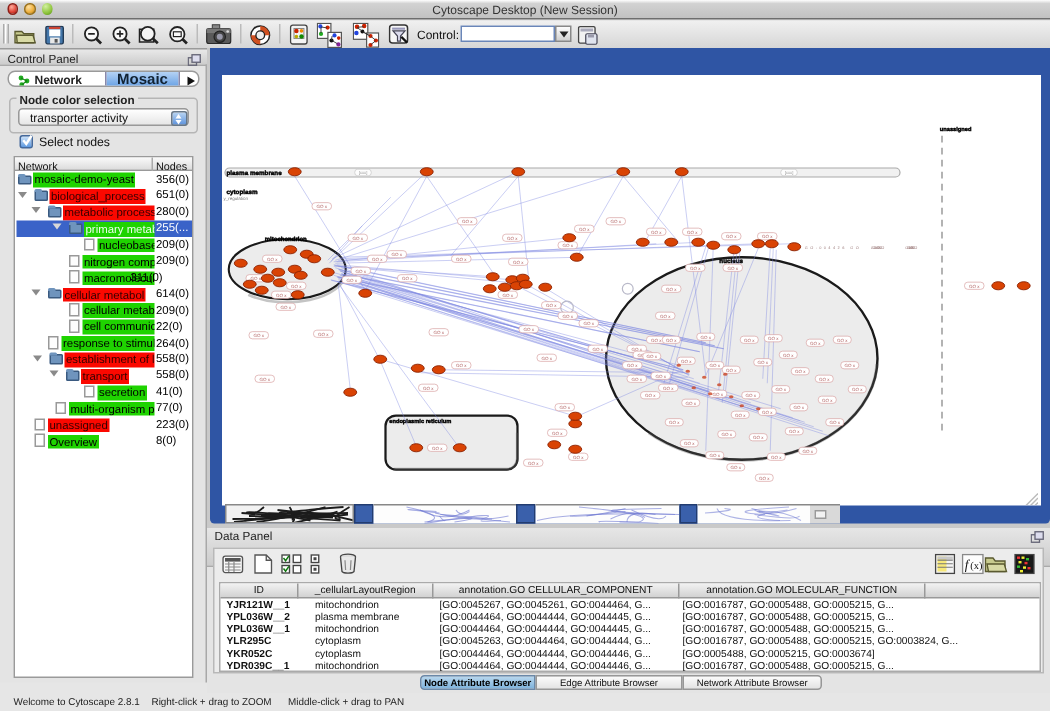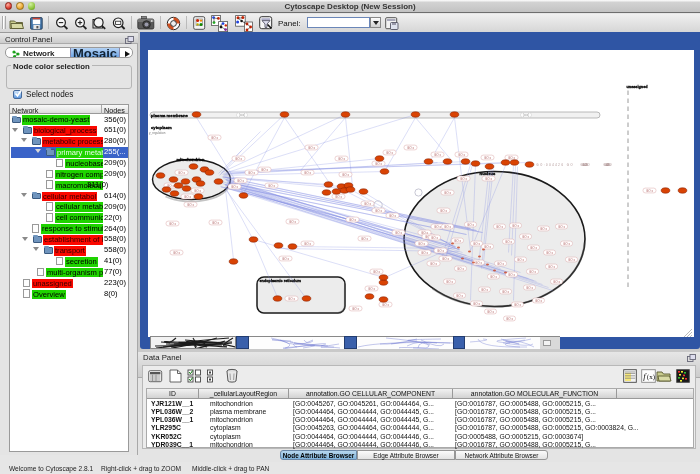--- a/index.html
+++ b/index.html
@@ -2,21 +2,21 @@
 <html><head><meta charset="utf-8"><style>
 * { margin:0; padding:0; box-sizing:border-box; }
 body { width:700px; height:474px; font-family:"Liberation Sans", sans-serif; background:#e6e6e6; overflow:hidden; position:relative; }
 .abs { position:absolute; }
 </style></head><body>
 
 <div class="abs" style="left:0;top:0;width:700px;height:13px;background:linear-gradient(#ffffff,#d2d2d2 20%,#c2c2c2);border-bottom:1px solid #6e6e6e">
   <span class="abs" style="left:4.5px;top:2px;width:7.5px;height:7.5px;border-radius:50%;background:radial-gradient(circle at 35% 28%, #ffb0a0,#e04538 60%,#9c2018);border:0.5px solid #8c2018"></span>
   <span class="abs" style="left:16px;top:2px;width:7.5px;height:7.5px;border-radius:50%;background:radial-gradient(circle at 35% 28%, #ffe0a0,#eeaf3c 60%,#aa7818);border:0.5px solid #9a7018"></span>
   <span class="abs" style="left:27.5px;top:2px;width:7.5px;height:7.5px;border-radius:50%;background:radial-gradient(circle at 35% 28%, #d2f0a0,#8ec43c 60%,#558a18"></span>
-  <div class="abs" style="left:0;top:2px;width:700px;text-align:center;font-size:8px;font-weight:bold;color:#333">Cytoscape Desktop (New Session)</div>
+  <div class="abs" style="left:0;top:2px;width:700px;text-align:center;font-size:8px;font-weight:normal;color:#333">Cytoscape Desktop (New Session)</div>
 </div>
 
 <div class="abs" style="left:0;top:14px;width:700px;height:19px;background:linear-gradient(#f0f0f0,#d6d6d6);border-bottom:1px solid #9a9a9a">
   <span class="abs" style="left:2px;top:2px;width:1px;height:13px;border-left:1px solid #aaa;border-right:1px solid #fff"></span>
   <span class="abs" style="left:4.5px;top:2px;width:1px;height:13px;border-left:1px solid #aaa"></span>
 
   <svg class="abs" style="left:9px;top:3px" width="15" height="13">
       <path d="M1 4 L1 11.5 L13.5 11.5 L13.5 5.5 L7 5.5 L5.5 4 Z" fill="#c8cb8e" stroke="#5a5a30" stroke-width="0.9"></path>
       <path d="M2 6.5 L13 6.5 L14.5 11.5 L2.5 11.5 Z" fill="#d8daa5" stroke="#5a5a30" stroke-width="0.9"></path>
     </svg>
@@ -111,21 +111,21 @@
       <line x1="15.2" y1="12.4" x2="12.4" y2="14.6" stroke="#333" stroke-width="0.6"></line>
       <line x1="6.8" y1="6.2" x2="11.6" y2="8.8" stroke="#333" stroke-width="0.7"></line>
     </svg>
 
   <svg class="abs" style="left:259px;top:2px" width="14" height="14">
       <rect x="0.7" y="0.7" width="12" height="12" rx="2" fill="#f6f6f6" stroke="#333" stroke-width="1"></rect>
       <rect x="2.4" y="2.4" width="8.6" height="1.4" fill="#99b"></rect>
       <path d="M3 4.6 L11 4.6 L8 8 L8 11.4 L6 11.4 L6 8 Z" fill="#dde" stroke="#445" stroke-width="0.8"></path>
       <line x1="8.5" y1="8.5" x2="12.5" y2="12.5" stroke="#111" stroke-width="1.6"></line>
     </svg>
-  <span class="abs" style="left:278px;top:5px;font-size:8px;color:#111">Panel:</span>
+  <span class="abs" style="left:278px;top:5px;font-size:8px;color:#111">Control:</span>
   <span class="abs" style="left:307px;top:3px;width:63px;height:11px;background:#fff;border:1.2px solid #6a86b8"></span>
   <span class="abs" style="left:370px;top:3px;width:11px;height:11px;background:linear-gradient(#fdfdfd,#cfcfcf);border:1px solid #888"></span>
   <span class="abs" style="left:372.5px;top:7px;width:0;height:0;border-left:3px solid transparent;border-right:3px solid transparent;border-top:4px solid #222"></span>
   <svg class="abs" style="left:385px;top:2px" width="14" height="14">
       <rect x="0.7" y="1.7" width="11" height="11" rx="1" fill="#f2f2f2" stroke="#444" stroke-width="0.9"></rect>
       <rect x="2" y="3" width="8.4" height="2" fill="#aab"></rect>
       <rect x="5.5" y="6.5" width="7.5" height="7" rx="1" fill="#dfe3ee" stroke="#445" stroke-width="0.8"></rect>
       <rect x="7" y="7" width="4" height="2" fill="#99a"></rect>
     </svg>
 </div>
@@ -141,26 +141,32 @@
 
   <div class="abs" style="left:5px;top:13px;width:128px;height:11px;background:#fff;border:1px solid #9a9a9a;border-radius:5px;overflow:hidden">
     <svg class="abs" style="left:6px;top:2px" width="8" height="8">
         <circle cx="2" cy="2" r="1.6" fill="#2a2"></circle>
         <circle cx="6" cy="4" r="1.6" fill="#2a2"></circle>
         <circle cx="2.5" cy="6.5" r="1.6" fill="#2a2"></circle>
         <line x1="2" y1="2" x2="6" y2="4" stroke="#181" stroke-width="0.7"></line>
         <line x1="6" y1="4" x2="2.5" y2="6.5" stroke="#181" stroke-width="0.7"></line>
       </svg>
     <span class="abs" style="left:17px;top:1px;font-size:8px;font-weight:bold;color:#222">Network</span>
-    <span class="abs" style="left:64px;top:0;width:50px;height:11px;background:linear-gradient(#b4d2f4,#5f9be2);border-left:1px solid #88a;border-right:1px solid #88a;text-align:center;font-size:13px;font-weight:bold;color:#123;line-height:11px">Mosaic</span>
+    <span class="abs" style="left:64px;top:0;width:50px;height:11px;background:linear-gradient(#b4d2f4,#5f9be2);border-left:1px solid #88a;border-right:1px solid #88a;text-align:center;font-size:10px;font-weight:bold;color:#123;line-height:11px">Mosaic</span>
     <span class="abs" style="left:119px;top:2.5px;width:0;height:0;border-top:3.5px solid transparent;border-bottom:3.5px solid transparent;border-left:5px solid #111"></span>
   </div>
 
   <div class="abs" style="left:6px;top:31px;width:126px;height:24px;border:1px solid #b5b5b5;border-radius:3px"></div>
   <span class="abs" style="left:11px;top:27.5px;font-size:7.8px;font-weight:bold;color:#222;background:#e4e4e4;padding:0 2px">Node color selection</span>
+  <div class="abs" style="left:12px;top:38px;width:114px;height:12px;background:linear-gradient(#ffffff,#e6e6e6);border:1px solid #999;border-radius:3px">
+    <span class="abs" style="left:7px;top:1px;font-size:8px;color:#111">transporter activity</span>
+    <span class="abs" style="left:101px;top:0.5px;width:11px;height:10px;background:linear-gradient(#b8d4f2,#5f94dd);border:0.5px solid #678;border-radius:2px"></span>
+    <span class="abs" style="left:104px;top:2.5px;width:0;height:0;border-left:2.6px solid transparent;border-right:2.6px solid transparent;border-bottom:3.2px solid #fff"></span>
+    <span class="abs" style="left:104px;top:6.5px;width:0;height:0;border-left:2.6px solid transparent;border-right:2.6px solid transparent;border-top:3.2px solid #fff"></span>
+  </div>
   <div class="abs" style="left:13px;top:55.5px;width:9px;height:9px;background:linear-gradient(#cfe4fa,#5f9ae0);border:1px solid #44699c;border-radius:2px">
     <svg class="abs" style="left:0.2px;top:-2px" width="10" height="10">
         <path d="M1.5 4.5 L3.5 7 L7 1.5" fill="none" stroke="#fff" stroke-width="1.6"></path>
       </svg>
   </div>
   <span class="abs" style="left:26px;top:56px;font-size:8.2px;color:#111">Select nodes</span>
 
   <div class="abs" style="left:9px;top:70px;width:120px;height:348px;background:#fff;border:1px solid #9a9a9a">
     <div class="abs" style="left:0;top:0;width:118px;height:8.5px;background:linear-gradient(#fafafa,#dcdcdc);border-bottom:1px solid #999">
       <span class="abs" style="left:2px;top:0.5px;font-size:7.2px;color:#111">Network</span>

